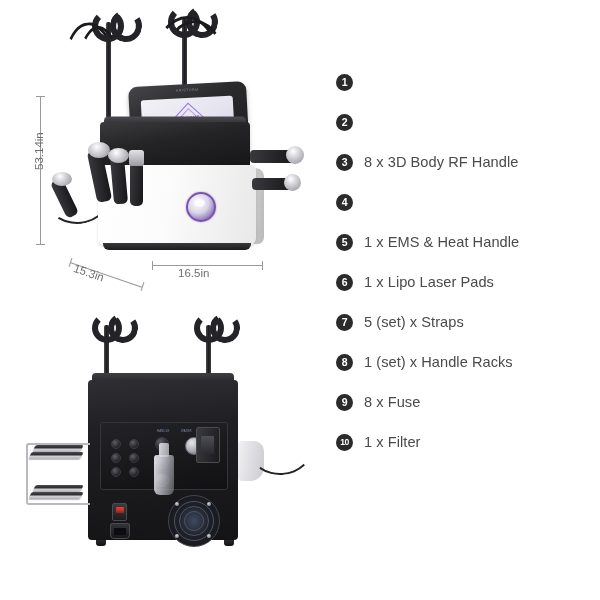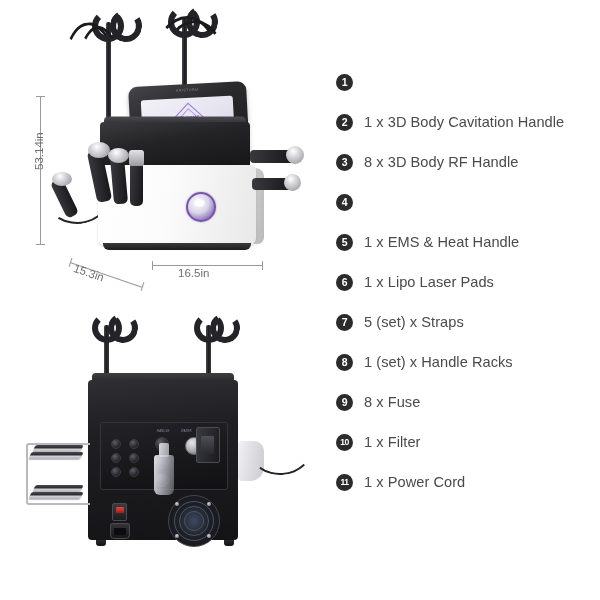--- a/index.html
+++ b/index.html
@@ -519,21 +519,20 @@
 
   <div class="list-pane">
     <div class="pack-list">
 
       <div class="pack-item">
         <div class="badge">1</div>
       </div>
 
       <div class="pack-item">
         <div class="badge">2</div>
-        <div class="item-text">1 x 3D Body Cavitation Handle</div>
       </div>
 
       <div class="pack-item">
         <div class="badge">3</div>
         <div class="item-text">8 x 3D Body RF Handle</div>
       </div>
 
       <div class="pack-item">
         <div class="badge">4</div>
       </div>
@@ -561,22 +560,18 @@
       <div class="pack-item">
         <div class="badge">9</div>
         <div class="item-text">8 x Fuse</div>
       </div>
 
       <div class="pack-item">
         <div class="badge two-digit">10</div>
         <div class="item-text">1 x Filter</div>
       </div>
 
-      <div class="pack-item">
-        <div class="badge two-digit">11</div>
-        <div class="item-text">1 x Power Cord</div>
-      </div>
 
 
     </div>
   </div>
 
 </div>
 
 </body></html>

